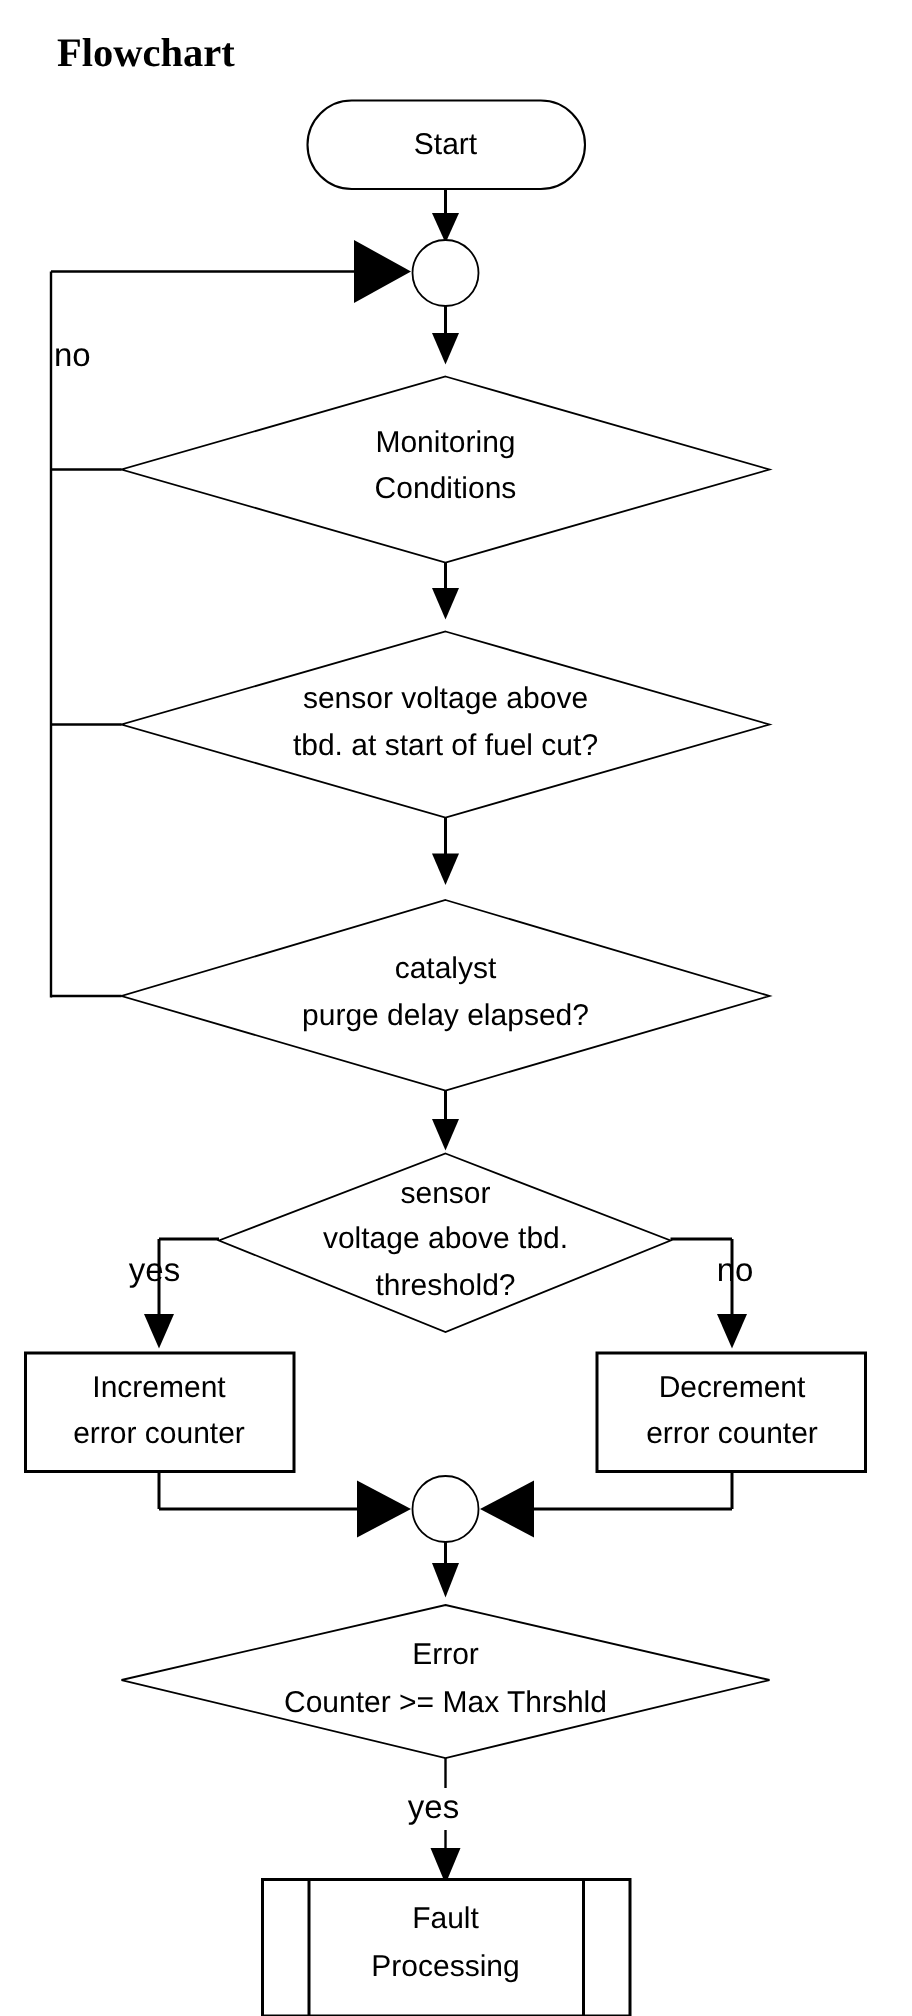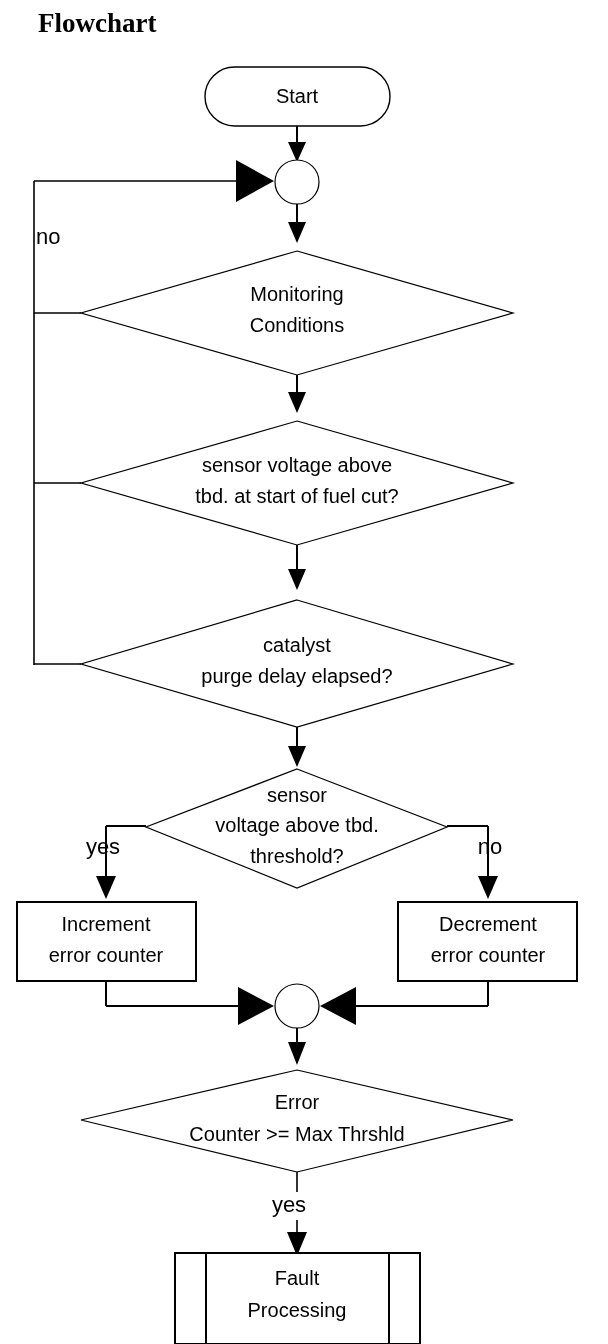--- a/index.html
+++ b/index.html
@@ -11,21 +11,21 @@
     position: relative;
     width: 608px;
     height: 1344px;
     background: #ffffff;
     overflow: hidden;
     font-family: "Liberation Sans", sans-serif;
   }
   #title {
     position: absolute;
     left: 38px;
-    top: 8px;
+    top: 20px;
     font-family: "Liberation Serif", serif;
     font-weight: bold;
     font-size: 27px;
     color: #000000;
     letter-spacing: 0px;
     white-space: nowrap;
   }
   svg#chart {
     position: absolute;
     left: 0;

